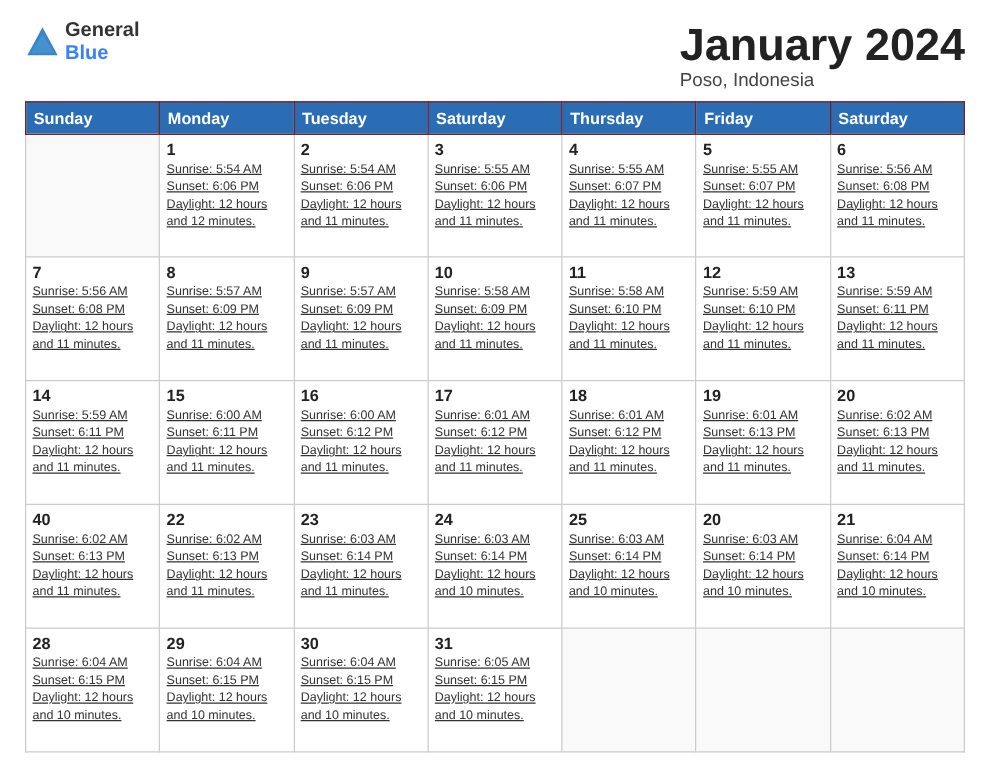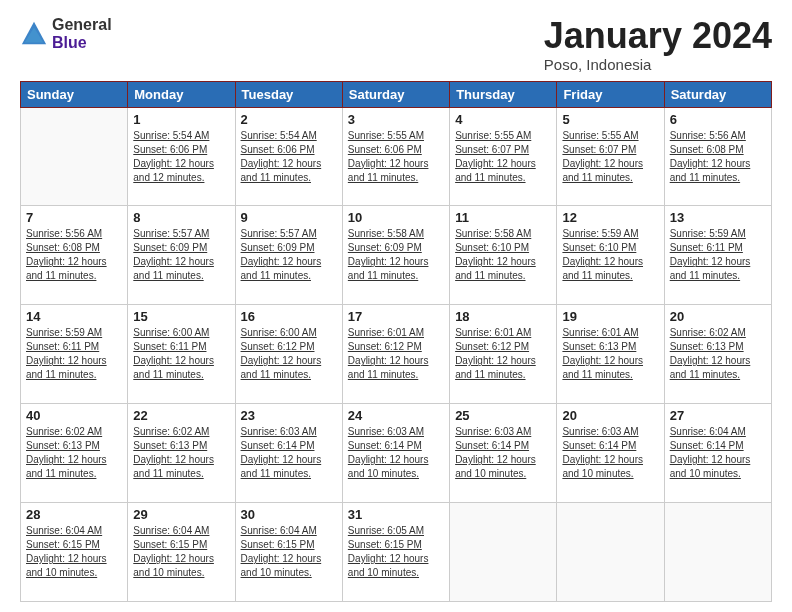--- a/index.html
+++ b/index.html
@@ -34,21 +34,21 @@
       line-height: 1.1;
     }
     .logo-general {
       font-size: 16px;
       font-weight: bold;
       color: #333;
     }
     .logo-blue {
       font-size: 16px;
       font-weight: bold;
-      color: #4c1d95;
+      color: #3b82f6;
     }
     .logo-icon {
       width: 28px;
       height: 28px;
     }
     .title-block {
     }
     .title-month {
       font-size: 36px;
       font-weight: bold;
@@ -316,21 +316,21 @@
 and 10 minutes.</div>
           </td>
           <td>
             <div class="day-number">20</div>
             <div class="day-info" style="white-space: pre-line;">Sunrise: 6:03 AM
 Sunset: 6:14 PM
 Daylight: 12 hours
 and 10 minutes.</div>
           </td>
           <td>
-            <div class="day-number">27</div>
+            <div class="day-number">21</div>
             <div class="day-info" style="white-space: pre-line;">Sunrise: 6:04 AM
 Sunset: 6:14 PM
 Daylight: 12 hours
 and 10 minutes.</div>
           </td>
         </tr>
         <tr>
           <td>
             <div class="day-number">28</div>
             <div class="day-info" style="white-space: pre-line;">Sunrise: 6:04 AM

